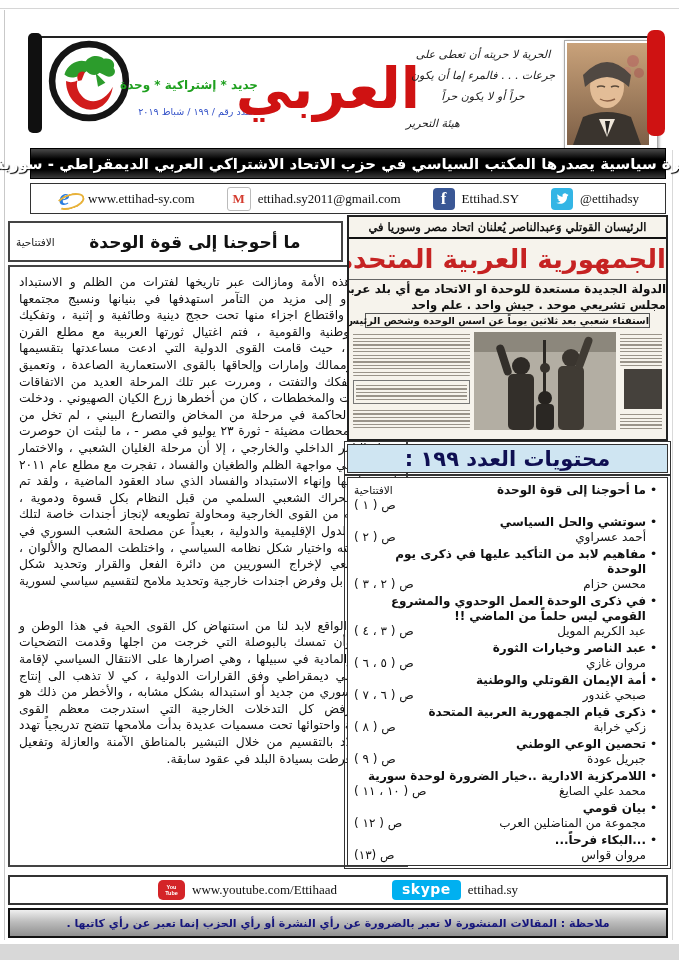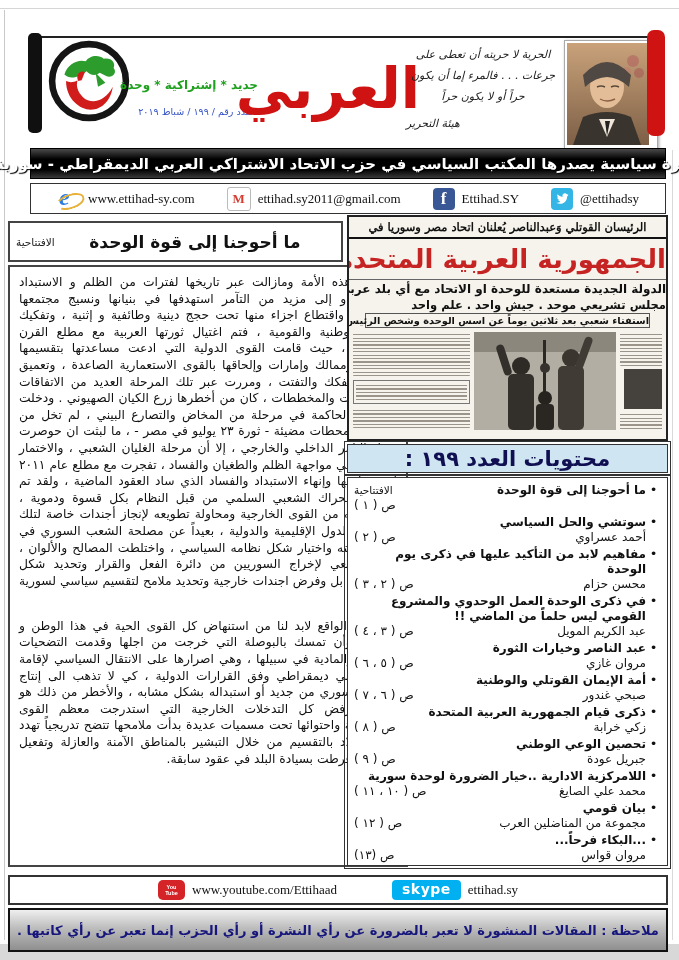--- a/index.html
+++ b/index.html
@@ -92,24 +92,24 @@
 
   
   .media-row{position:absolute;left:8px;top:875px;width:660px;height:30px;box-sizing:border-box;
           border:2px solid #333;display:flex;align-items:center;justify-content:center;gap:55px;
           direction:ltr;font-family:"Liberation Serif","DejaVu Serif",serif;font-size:13px;background:#fff;}
   .yt-icon{width:27px;height:20px;background:#d42428;border-radius:5px;display:flex;flex-direction:column;
           align-items:center;justify-content:center;color:#fff;font-size:5.5px;font-weight:bold;line-height:6px;
           font-family:"Liberation Sans",sans-serif;}
   .skype-logo{background:#00b0f0;color:#fff;font-weight:bold;font-size:14px;border-radius:4px;
           padding:1px 10px 3px 10px;font-family:"DejaVu Sans",sans-serif;letter-spacing:.5px;}
-  .note-bar{position:absolute;left:8px;top:908px;width:660px;height:44px;box-sizing:border-box;
+  .note-bar{position:absolute;left:8px;top:908px;width:660px;height:30px;box-sizing:border-box;
           background:linear-gradient(#efefef,#bdbdbd 45%,#8f8f8f);border:2px solid #111;
           display:flex;align-items:center;justify-content:center;direction:rtl;
-          font-weight:bold;font-size:13px;color:#16167c;white-space:nowrap;}
+          font-weight:bold;font-size:11px;color:#16167c;white-space:nowrap;}
 </style>
 </head>
 <body>
 
 <div class="page">
   <div class="scan-top"></div>
   <div class="scan-left"></div>
   <div class="scan-right"></div>
   <div class="scan-bottom"></div>
 

